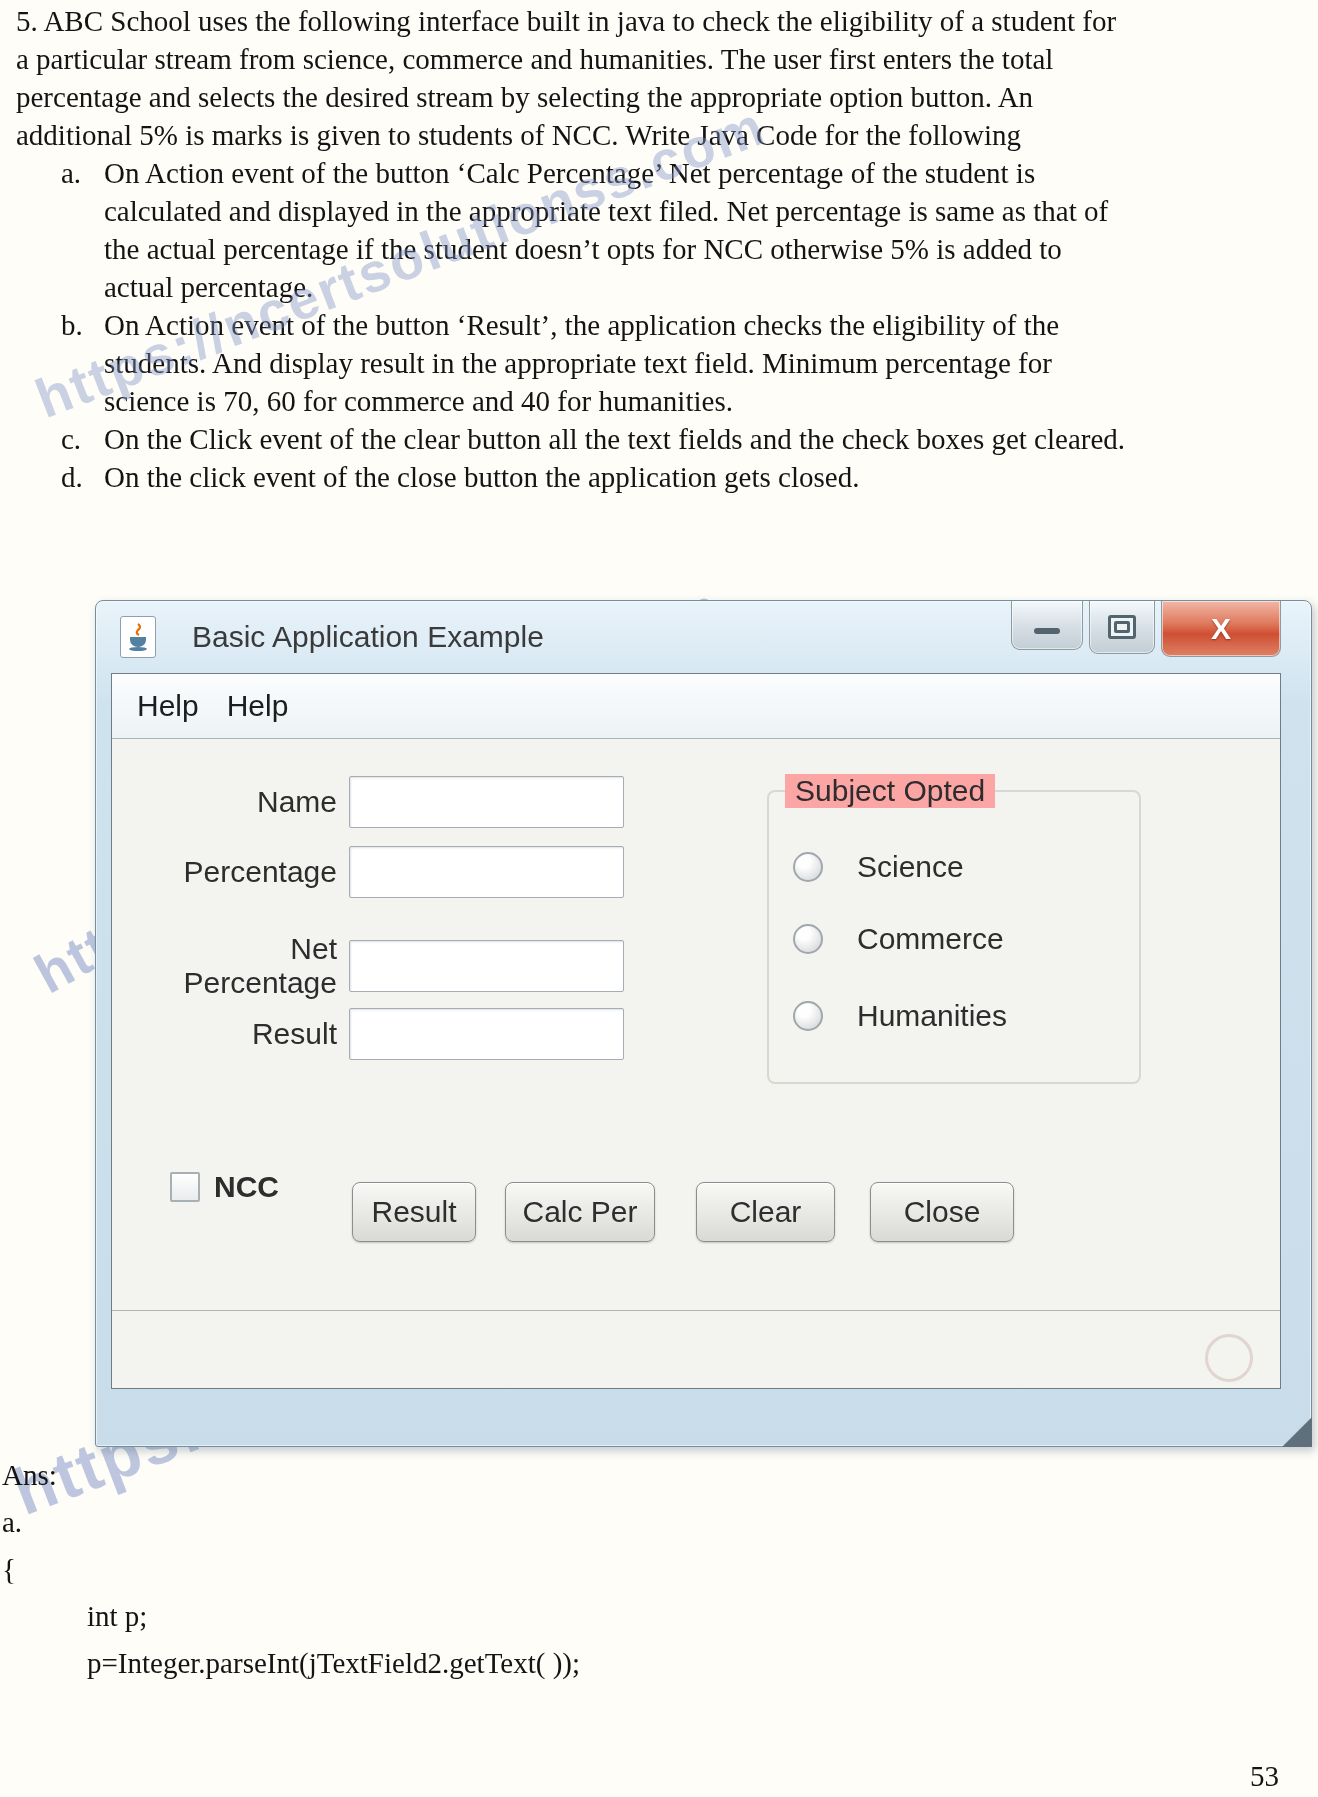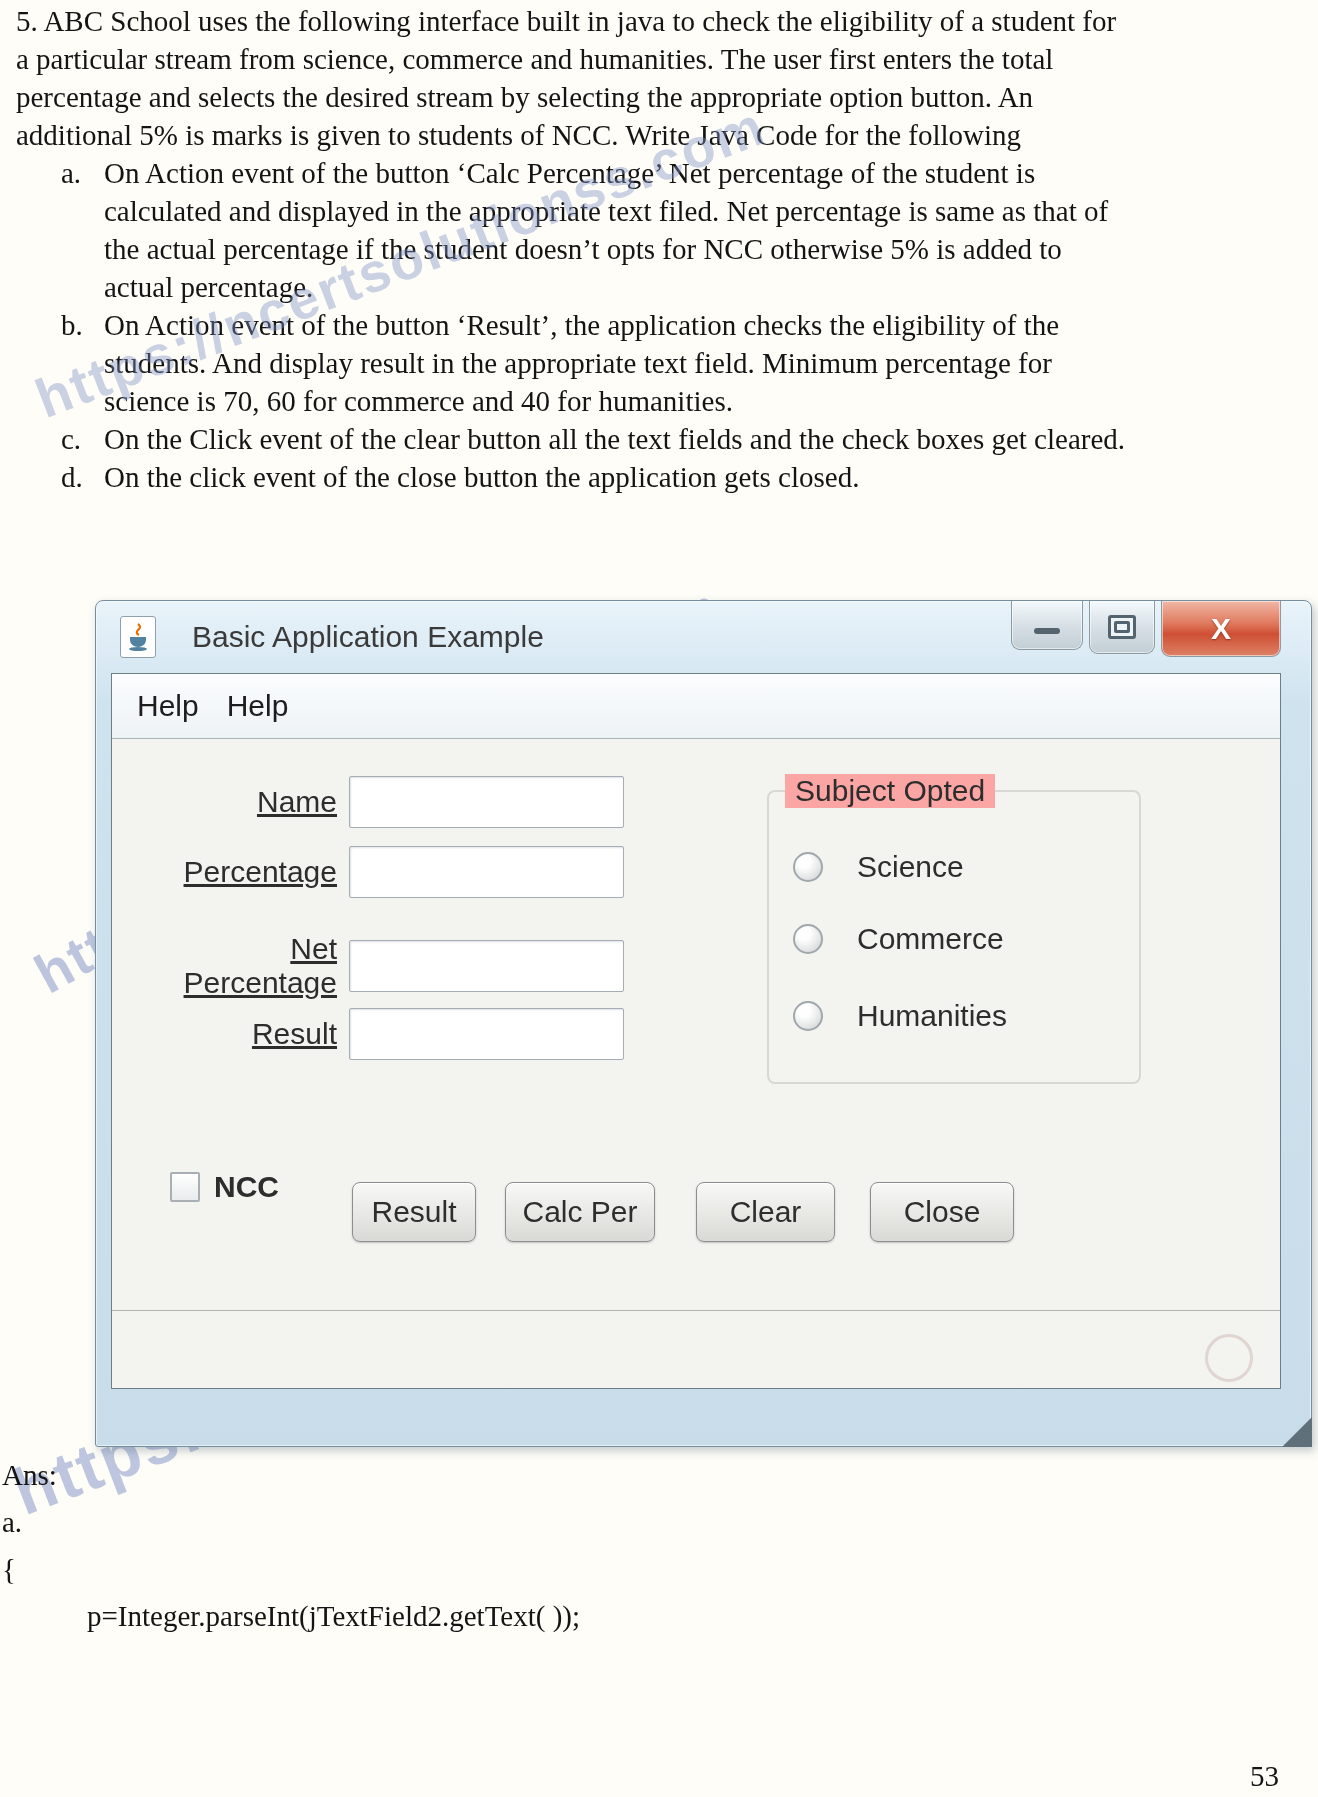--- a/index.html
+++ b/index.html
@@ -56,21 +56,21 @@
 
   .inner{position:absolute;left:15px;top:72px;width:1170px;height:716px;background:#f3f3f0;
          border:1px solid #6f7d87;box-sizing:border-box;}
   .menubar{position:absolute;left:0;top:0;right:0;height:64px;
            background:linear-gradient(180deg,#fbfdfe,#edf2f5);
            border-bottom:1px solid #a9b4ba;display:flex;align-items:center;
            padding-left:25px;gap:28px;}
   .menu-item{font-size:30px;color:#1d1d1d;cursor:pointer;}
 
   .frow{position:absolute;left:30px;display:flex;align-items:center;}
-  .flabel{display:inline-block;width:195px;text-align:right;font-size:30px;color:#2d2d2d;text-decoration:underline;}
+  .flabel{display:inline-block;width:195px;text-align:right;font-size:30px;color:#2d2d2d;}
   .ffield{width:275px;height:52px;margin-left:12px;border:1px solid #a6adb4;border-radius:2px;
           background:#fff;box-shadow:inset 1px 1px 2px rgba(160,170,180,0.35);
           font-size:28px;font-family:"Liberation Sans",sans-serif;padding:0 8px;box-sizing:border-box;}
 
   .group{position:absolute;left:655px;top:116px;width:370px;height:290px;
          border:2px solid #d8d8d3;border-radius:8px;}
   .group-title{position:absolute;left:16px;top:-18px;background:#fca5a5;padding:0 10px;
          font-size:30px;color:#2d2d2d;}
   .radio-row{position:absolute;left:24px;display:flex;align-items:center;gap:34px;cursor:pointer;}
   .radio{width:30px;height:30px;border-radius:50%;border:2px solid #a0a7ad;box-sizing:border-box;
@@ -201,17 +201,18 @@
 
       <div class="separator"></div>
       <div class="ghost-circle"></div>
     </div>
   </div>
 
   <div class="ans-block">
     <div>Ans:</div>
     <div>a.</div>
     <div>{</div>
+    <div class="code-indent">int p;</div>
     <div class="code-indent">p=Integer.parseInt(jTextField2.getText( ));</div>
   </div>
 
   <div class="page-number">53</div>
 </div>
 
 </body></html>

